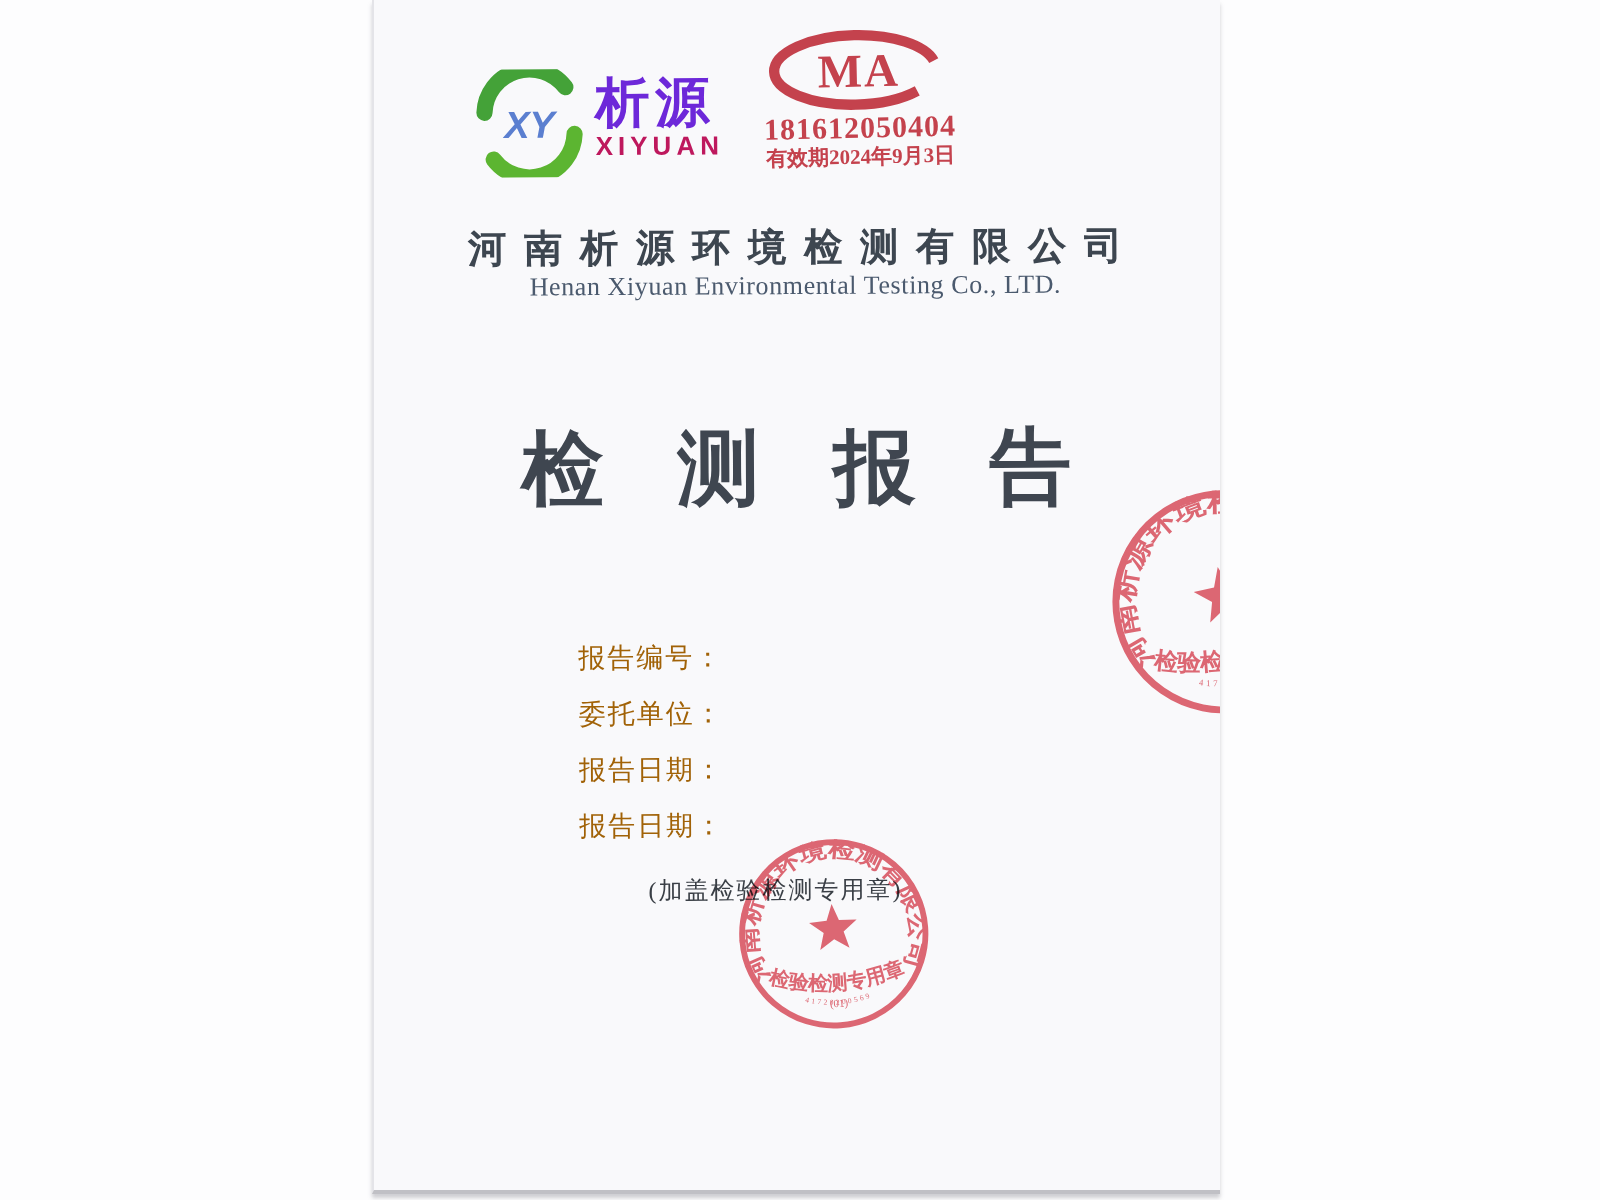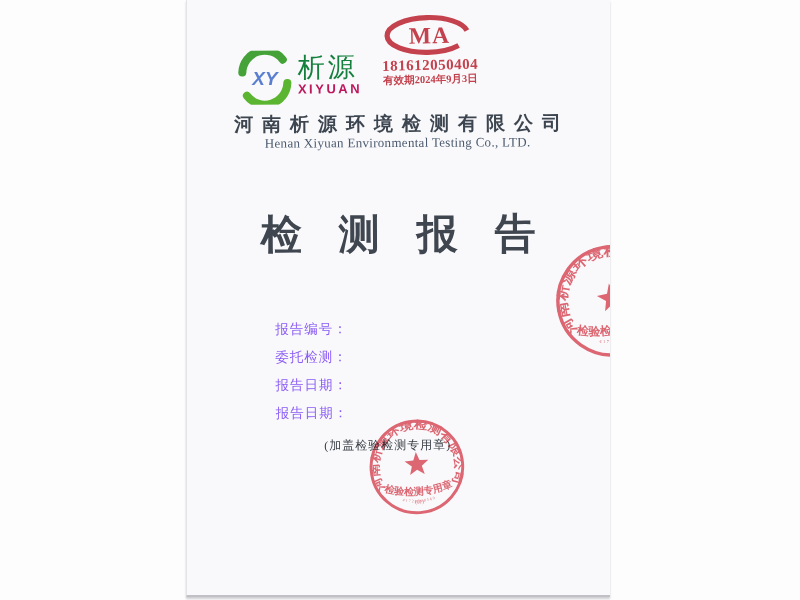--- a/index.html
+++ b/index.html
@@ -13,24 +13,24 @@
     position:absolute; left:186px; top:0; width:424px; height:597px;
     background:#f9f9fb;
     border-left:1px solid #e4e4e8;
     border-bottom:2px solid #c0c0c5;
     box-shadow:0 2px 2px rgba(120,120,130,.35);
     overflow:hidden;
   }
   .tilt { position:absolute; inset:0; transform:rotate(-.3deg); }
 
   
-  .logo { position:absolute; left:52px; top:50px; display:flex; align-items:flex-start; }
+  .logo { position:absolute; left:52px; top:34px; display:flex; align-items:flex-start; }
   .logo-emblem { width:54px; height:54px; }
   .logo-words { margin-left:6px; margin-top:4px; }
-  .logo-cn { font-size:27px; font-weight:400; color:#15803d; letter-spacing:3px; line-height:1;
+  .logo-cn { font-size:27px; font-weight:700; color:#6d28d9; letter-spacing:3px; line-height:1;
              font-family:"Liberation Sans","DejaVu Sans",sans-serif; }
   .logo-en { font-size:13px; font-weight:700; color:#be185d; letter-spacing:2.5px; line-height:1.2;
              font-family:"Liberation Sans","DejaVu Sans",sans-serif; }
 
   
   .cma { position:absolute; left:194px; top:14px; width:100px; text-align:center;
          color:#c4424d; transform:rotate(-1deg); }
   .cma svg { width:94px; height:44px; display:block; margin:0 auto; }
   .cma-number { font-size:15px; font-weight:700; letter-spacing:.5px; line-height:1.05; }
   .cma-validity { font-size:10.5px; font-weight:700; letter-spacing:0; line-height:1.2; }
@@ -39,21 +39,21 @@
                 font-size:19px; font-weight:600; color:#3d4650; letter-spacing:9px; padding-left:9px; }
   .company-en { position:absolute; left:0; right:0; top:135px; text-align:center;
                 font-size:13px; color:#4b5a6e; letter-spacing:.3px; }
 
   .report-title { position:absolute; left:0; right:0; top:207px; text-align:center;
                   font-size:41px; font-weight:600; color:#3f4650; letter-spacing:37px; padding-left:37px; }
 
   
   .fields { position:absolute; left:88px; top:320px; width:262px; }
   .field-row { display:flex; align-items:flex-end; margin-bottom:8px; }
-  .field-label { width:78px; font-size:13.5px; color:#8b5cf6; letter-spacing:1px; padding-bottom:2px; flex:none; }
+  .field-label { width:78px; font-size:13.5px; color:#a16207; letter-spacing:1px; padding-bottom:2px; flex:none;margin-left:14px; }
   .field-value { width:182px; text-align:center; font-size:15px; font-weight:600; color:#262b31;
                  border-bottom:1.5px solid #43464b; padding-bottom:1px; letter-spacing:.5px; }
 
   .seal-note { position:absolute; left:60px; top:437px; width:280px; text-align:center;
                font-size:12px; color:#3a3f46; letter-spacing:1px; }
 
   .stamp { position:absolute; mix-blend-mode:multiply; opacity:.88; }
   .stamp svg { width:100%; height:100%; display:block; }
   .stamp-bottom { left:179px; top:417px; width:100px; height:100px; transform:rotate(-4deg); }
   .stamp-edge { left:366px; top:243px; width:118px; height:118px; transform:rotate(-10deg); }
@@ -88,21 +88,21 @@
     <div class="company-cn">河南析源环境检测有限公司</div>
     <div class="company-en">Henan Xiyuan Environmental Testing Co., LTD.</div>
 
     <div class="report-title">检测报告</div>
 
     <div class="fields">
       <div class="field-row">
         <span class="field-label">报告编号：</span>
       </div>
       <div class="field-row">
-        <span class="field-label">委托检测：</span>
+        <span class="field-label">委托单位：</span>
       </div>
       <div class="field-row">
         <span class="field-label">报告日期：</span>
       </div>
       <div class="field-row">
         <span class="field-label">报告日期：</span>
       </div>
     </div>
 
     <div class="seal-note">(加盖检验检测专用章)</div>

